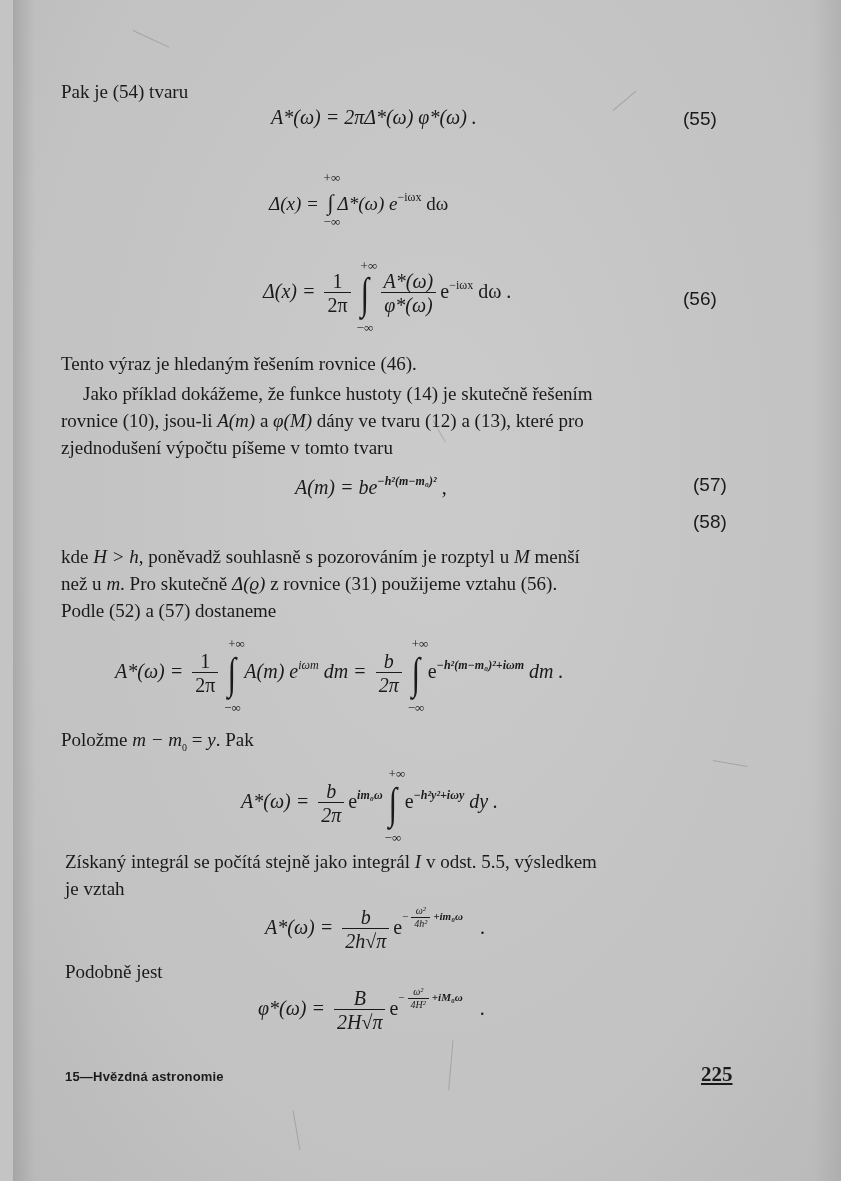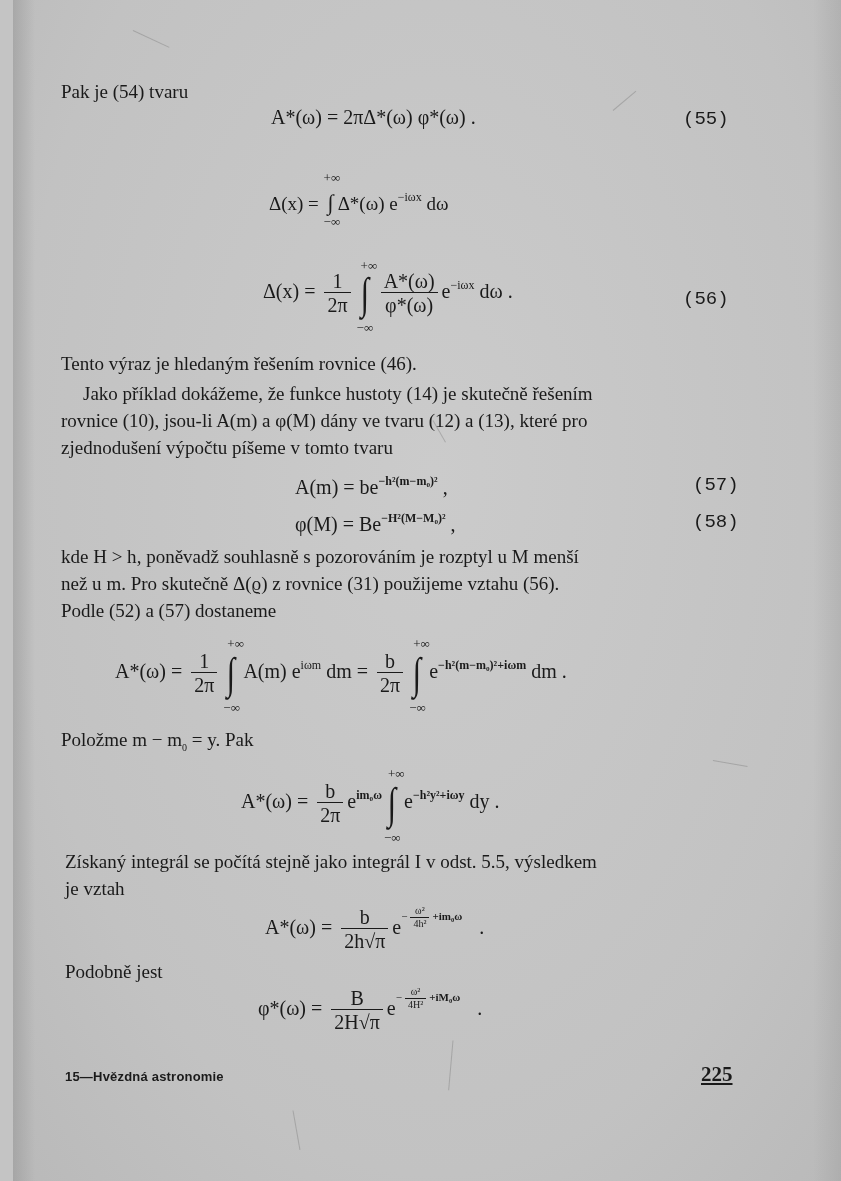--- a/index.html
+++ b/index.html
@@ -11,23 +11,23 @@
   }
   .page {
     position:absolute; left:0; top:0; width:841px; height:1181px;
     background:
       linear-gradient(90deg, rgba(150,150,150,0.55) 0px, rgba(190,190,190,0.0) 22px, rgba(0,0,0,0) 800px, rgba(150,150,150,0.35) 830px, rgba(80,80,80,0.6) 838px, rgba(60,60,60,0.8) 841px),
       radial-gradient(ellipse at 50% 40%, #cbcbcb 0%, #c2c2c2 70%, #b9b9b9 100%);
     margin-left: 13px;
   }
   .fiber { position:absolute; background:rgba(110,110,110,0.35); height:1px; transform-origin:left center; }
   .txt { position:absolute; font-size:19px; line-height:24px; white-space:nowrap; font-family:"Liberation Serif", serif; }
-  .it { }
+  .it { font-style:italic; }
   .eq { position:absolute; font-family:"Liberation Serif", serif; font-size:20px; white-space:nowrap; }
-  .eqnum { position:absolute; font-family:Liberation Mono, monospace; font-size:19px;text-align:right; }
+  .eqnum { position:absolute; font-family:Liberation Sans, sans-serif; font-size:19px;text-align:right; }
   .frac { display:inline-block; vertical-align:middle; text-align:center; margin:0 4px; }
   .frac .num { display:block; border-bottom:1.3px solid #1a1a1a; padding:0 3px; line-height:22px; }
   .frac .den { display:block; padding:0 3px; line-height:24px;text-align:center; }
   .intg { display:inline-block; position:relative; vertical-align:middle; font-size:44px; line-height:44px; margin:0 6px 0 4px; transform:scaleX(0.7); }
   .lim { position:absolute; font-size:13px; font-family:"Liberation Serif", serif; }
   sup { font-size:12px; vertical-align:9px; font-weight:bold; }
   sub { font-size:10px; }
   .footer-left { position:absolute; left:52px; top:1069px; font-size:13px; font-weight:bold; font-family:"Liberation Sans", sans-serif; letter-spacing:0.2px; }
   .footer-right { position:absolute; left:688px; top:1062px; font-size:21px; font-weight:bold; font-family:"Liberation Serif", serif;text-decoration:underline; }
 </style>
@@ -67,23 +67,20 @@
   <div class="txt" style="left:48px;top:409px">
     <span>rovnice (10), jsou-li </span><span class="it">A(m)</span><span> a </span><span class="it">φ(M)</span><span> dány ve tvaru (12) a (13), které pro</span>
   </div>
   <div class="txt" style="left:48px;top:436px">zjednodušení výpočtu píšeme v tomto tvaru</div>
 
   <div class="eq" style="left:282px;top:474px">
     <span class="it">A(m) = be</span><sup class="it">−h²(m−m₀)²</sup><span> ,</span>
   </div>
   <div class="eqnum" style="left:680px;top:474px">(57)</div>
 
-  <div class="eq" style="left:282px;top:511px">
-    <span class="it">φ(M) = Be</span><sup class="it">−H²(M−M₀)²</sup><span> ,</span>
-  </div>
   <div class="eqnum" style="left:680px;top:511px">(58)</div>
 
   <div class="txt" style="left:48px;top:545px">
     <span>kde </span><span class="it">H &gt; h</span><span>, poněvadž souhlasně s pozorováním je rozptyl u </span><span class="it">M</span><span> menší</span>
   </div>
   <div class="txt" style="left:48px;top:572px">
     <span>než u </span><span class="it">m</span><span>. Pro skutečně </span><span class="it">Δ(ϱ)</span><span> z rovnice (31) použijeme vztahu (56).</span>
   </div>
   <div class="txt" style="left:48px;top:599px">Podle (52) a (57) dostaneme</div>
 

